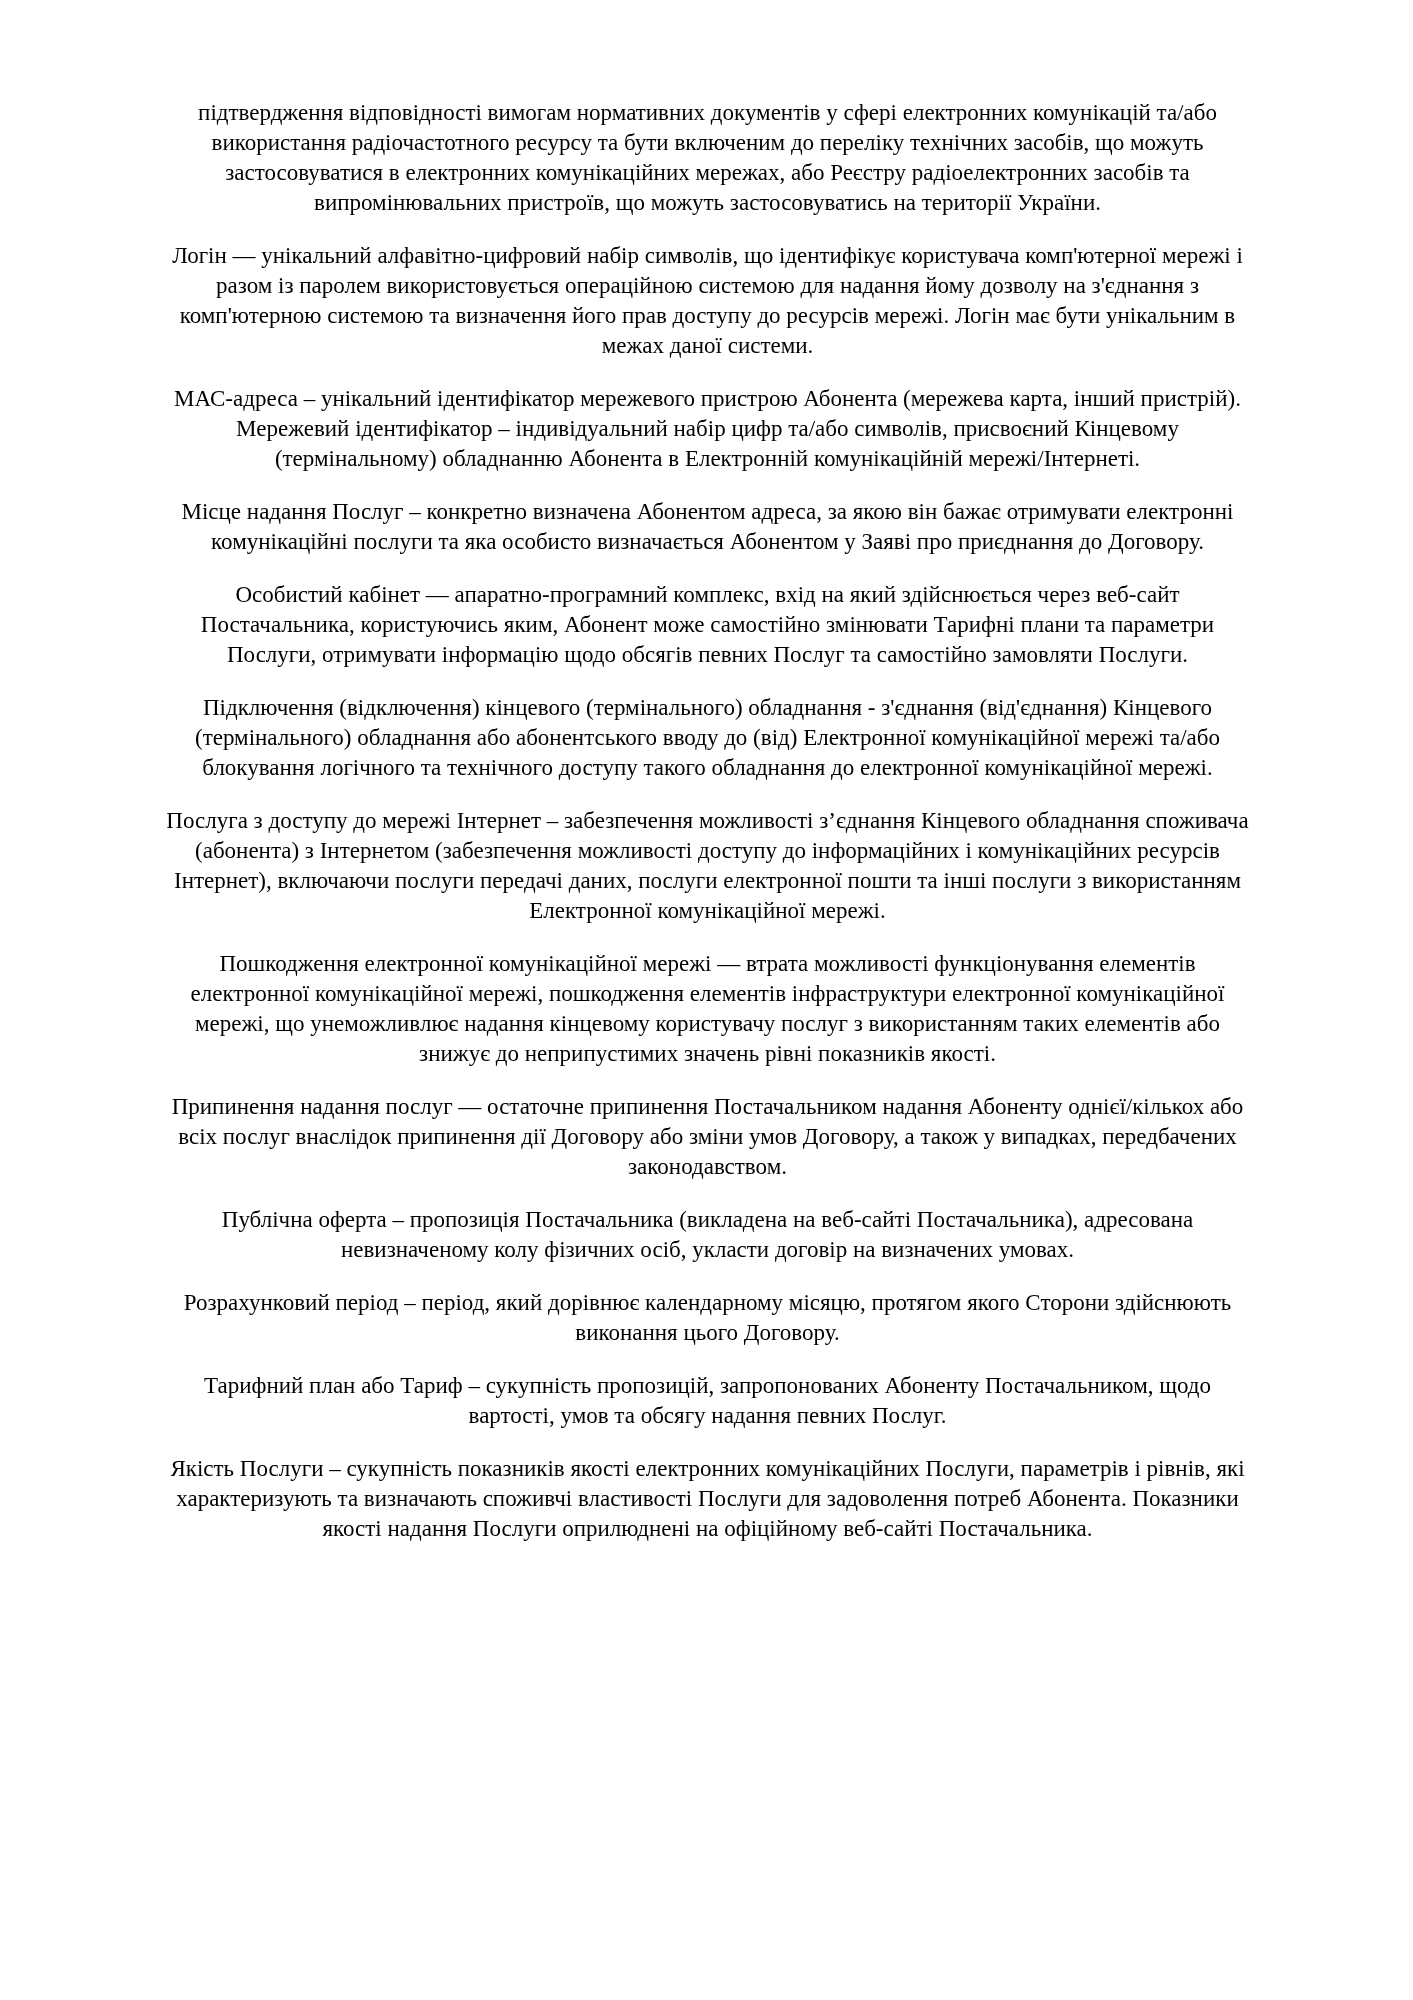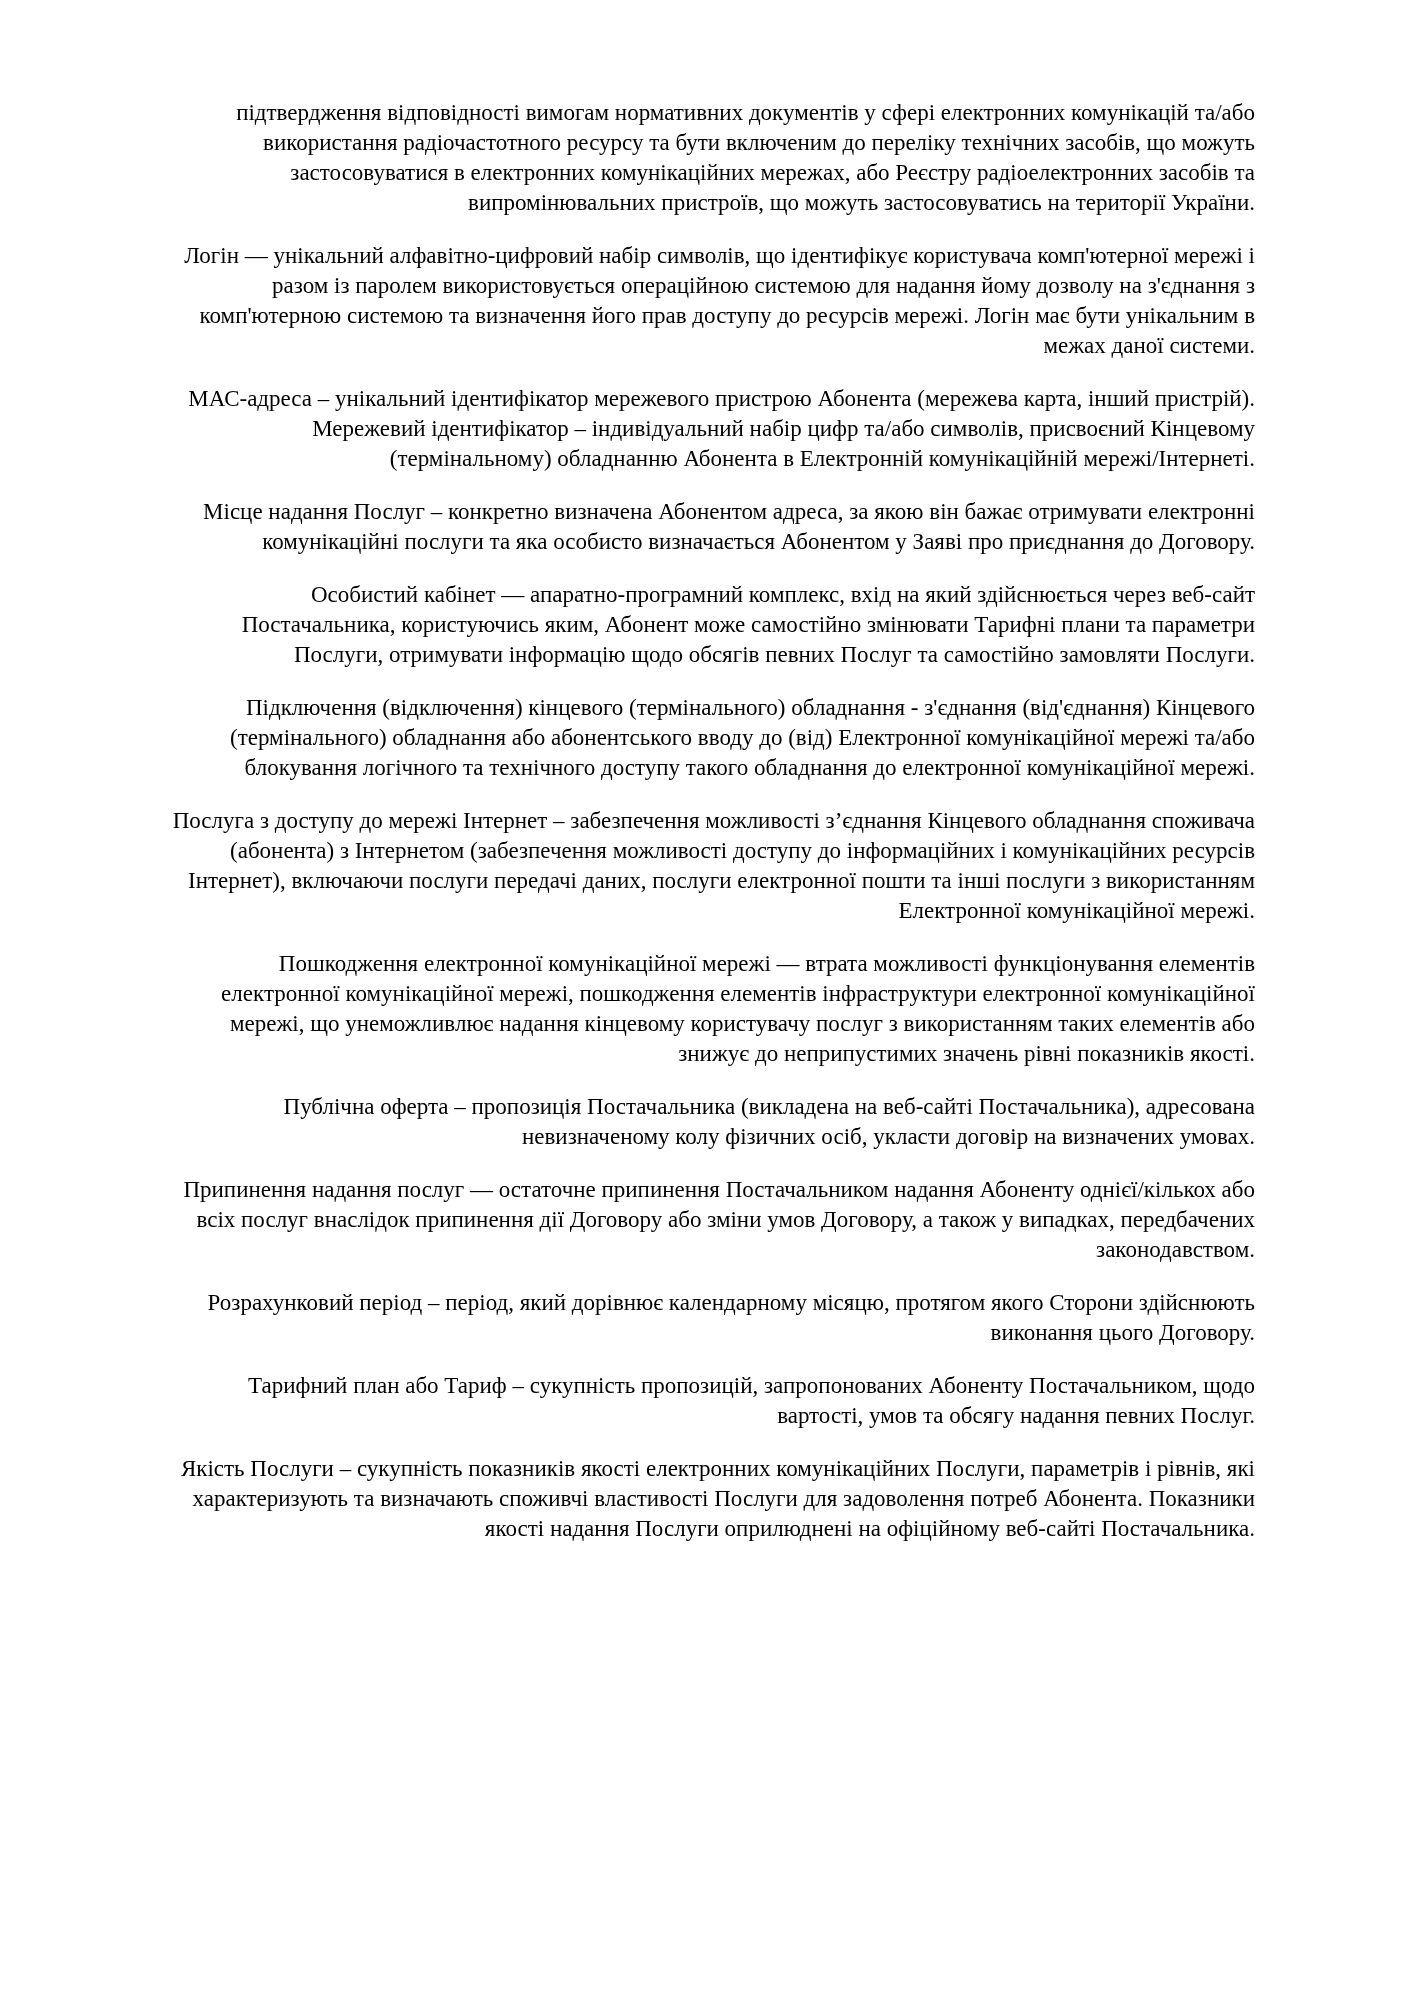--- a/index.html
+++ b/index.html
@@ -11,39 +11,39 @@
   }
   .page {
     box-sizing: border-box;
     width: 1413px;
     height: 2000px;
     padding: 98px 158px 0 160px;
     font-family: "Liberation Serif", serif;
     font-size: 23px;
     line-height: 30px;
     color: #000000;
-    text-align: right;
+    text-align: center;
   }
   .page p {
     margin: 0;
   }
   .page p + p {
     margin-top: 23px;
   }
 </style>
 </head>
 <body>
 
 <div class="page">
   <p>підтвердження відповідності вимогам нормативних документів у сфері електронних комунікацій та/або використання радіочастотного ресурсу та бути включеним до переліку технічних засобів, що можуть застосовуватися в електронних комунікаційних мережах, або Реєстру радіоелектронних засобів та випромінювальних пристроїв, що можуть застосовуватись на території України.</p>
   <p>Логін — унікальний алфавітно-цифровий набір символів, що ідентифікує користувача комп'ютерної мережі і разом із паролем використовується операційною системою для надання йому дозволу на з'єднання з комп'ютерною системою та визначення його прав доступу до ресурсів мережі. Логін має бути унікальним в межах даної системи.</p>
   <p>МАС-адреса – унікальний ідентифікатор мережевого пристрою Абонента (мережева карта, інший пристрій). Мережевий ідентифікатор – індивідуальний набір цифр та/або символів, присвоєний Кінцевому (термінальному) обладнанню Абонента в Електронній комунікаційній мережі/Інтернеті.</p>
   <p>Місце надання Послуг – конкретно визначена Абонентом адреса, за якою він бажає отримувати електронні комунікаційні послуги та яка особисто визначається Абонентом у Заяві про приєднання до Договору.</p>
   <p>Особистий кабінет — апаратно-програмний комплекс, вхід на який здійснюється через веб-сайт Постачальника, користуючись яким, Абонент може самостійно змінювати Тарифні плани та параметри Послуги, отримувати інформацію щодо обсягів певних Послуг та самостійно замовляти Послуги.</p>
   <p>Підключення (відключення) кінцевого (термінального) обладнання - з'єднання (від'єднання) Кінцевого (термінального) обладнання або абонентського вводу до (від) Електронної комунікаційної мережі та/або блокування логічного та технічного доступу такого обладнання до електронної комунікаційної мережі.</p>
   <p>Послуга з доступу до мережі Інтернет – забезпечення можливості з’єднання Кінцевого обладнання споживача (абонента) з Інтернетом (забезпечення можливості доступу до інформаційних і комунікаційних ресурсів Інтернет), включаючи послуги передачі даних, послуги електронної пошти та інші послуги з використанням Електронної комунікаційної мережі.</p>
   <p>Пошкодження електронної комунікаційної мережі — втрата можливості функціонування елементів електронної комунікаційної мережі, пошкодження елементів інфраструктури електронної комунікаційної мережі, що унеможливлює надання кінцевому користувачу послуг з використанням таких елементів або знижує до неприпустимих значень рівні показників якості.</p>
+  <p>Припинення надання послуг — остаточне припинення Постачальником надання Абоненту однієї/кількох або всіх послуг внаслідок припинення дії Договору або зміни умов Договору, а також у випадках, передбачених законодавством.</p>
   <p>Публічна оферта – пропозиція Постачальника (викладена на веб-сайті Постачальника), адресована невизначеному колу фізичних осіб, укласти договір на визначених умовах.</p>
-  <p>Припинення надання послуг — остаточне припинення Постачальником надання Абоненту однієї/кількох або всіх послуг внаслідок припинення дії Договору або зміни умов Договору, а також у випадках, передбачених законодавством.</p>
   <p>Розрахунковий період – період, який дорівнює календарному місяцю, протягом якого Сторони здійснюють виконання цього Договору.</p>
   <p>Тарифний план або Тариф – сукупність пропозицій, запропонованих Абоненту Постачальником, щодо вартості, умов та обсягу надання певних Послуг.</p>
   <p>Якість Послуги – сукупність показників якості електронних комунікаційних Послуги, параметрів і рівнів, які характеризують та визначають споживчі властивості Послуги для задоволення потреб Абонента. Показники якості надання Послуги оприлюднені на офіційному веб-сайті Постачальника.</p>
 </div>
 
 </body></html>

